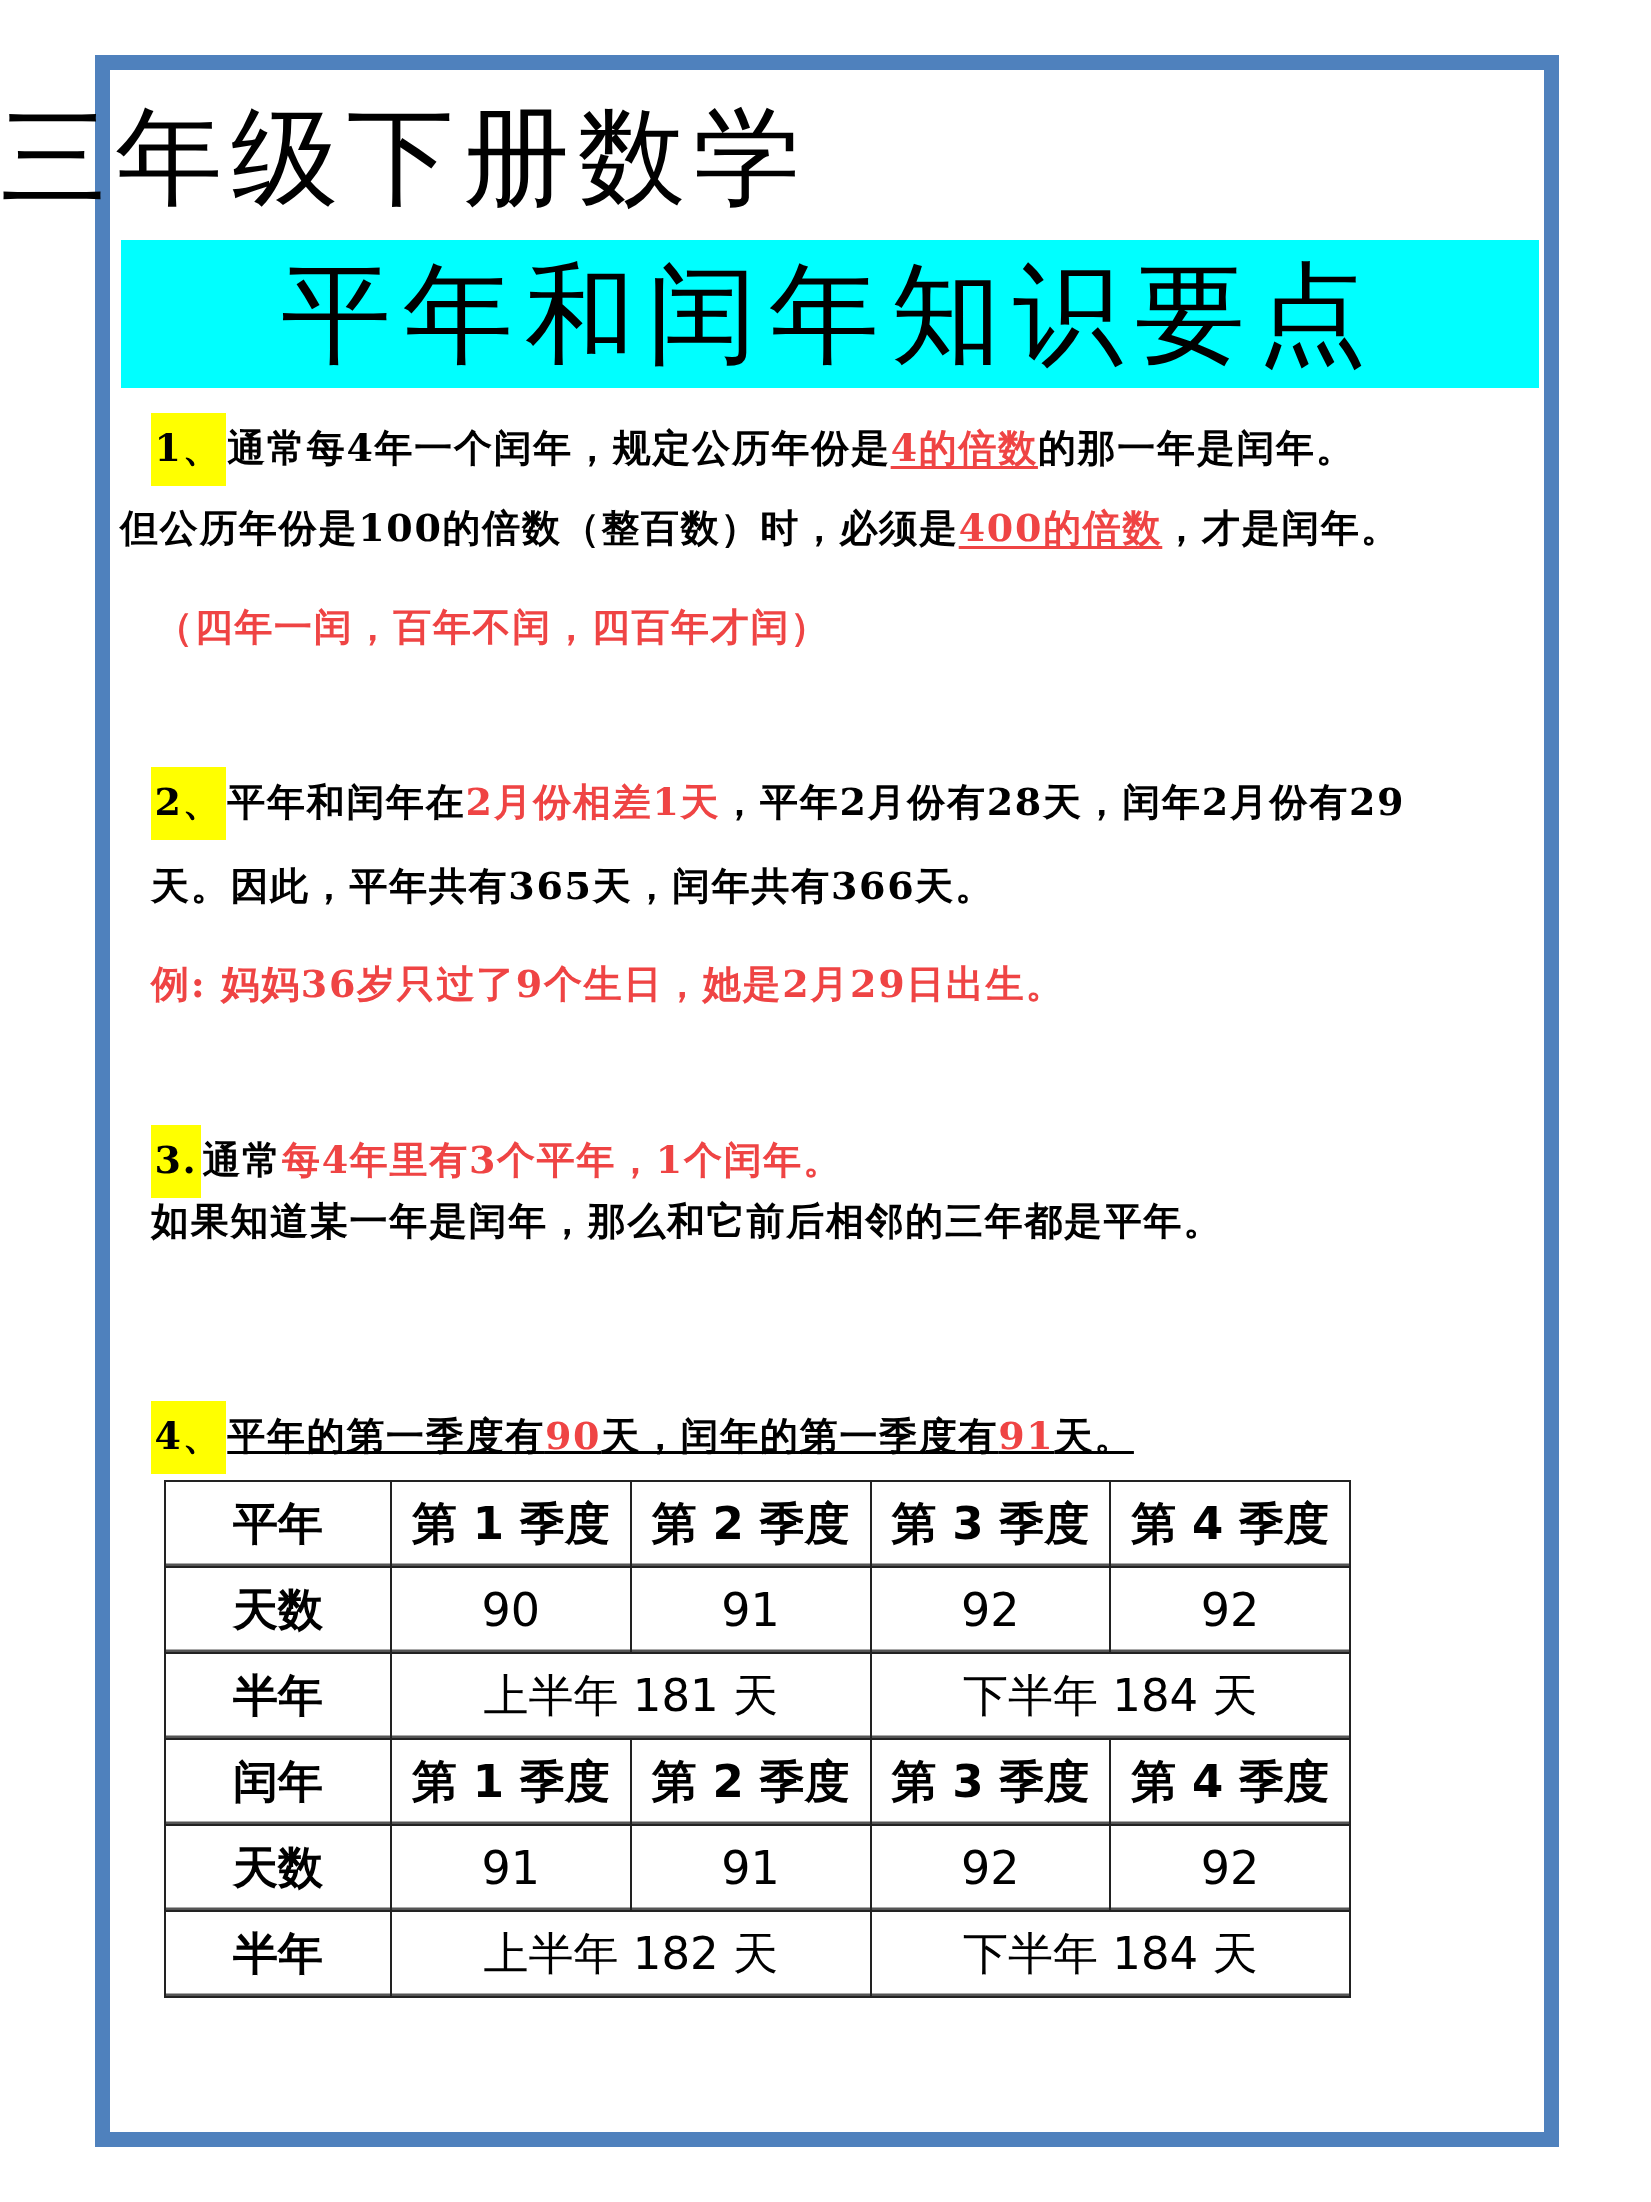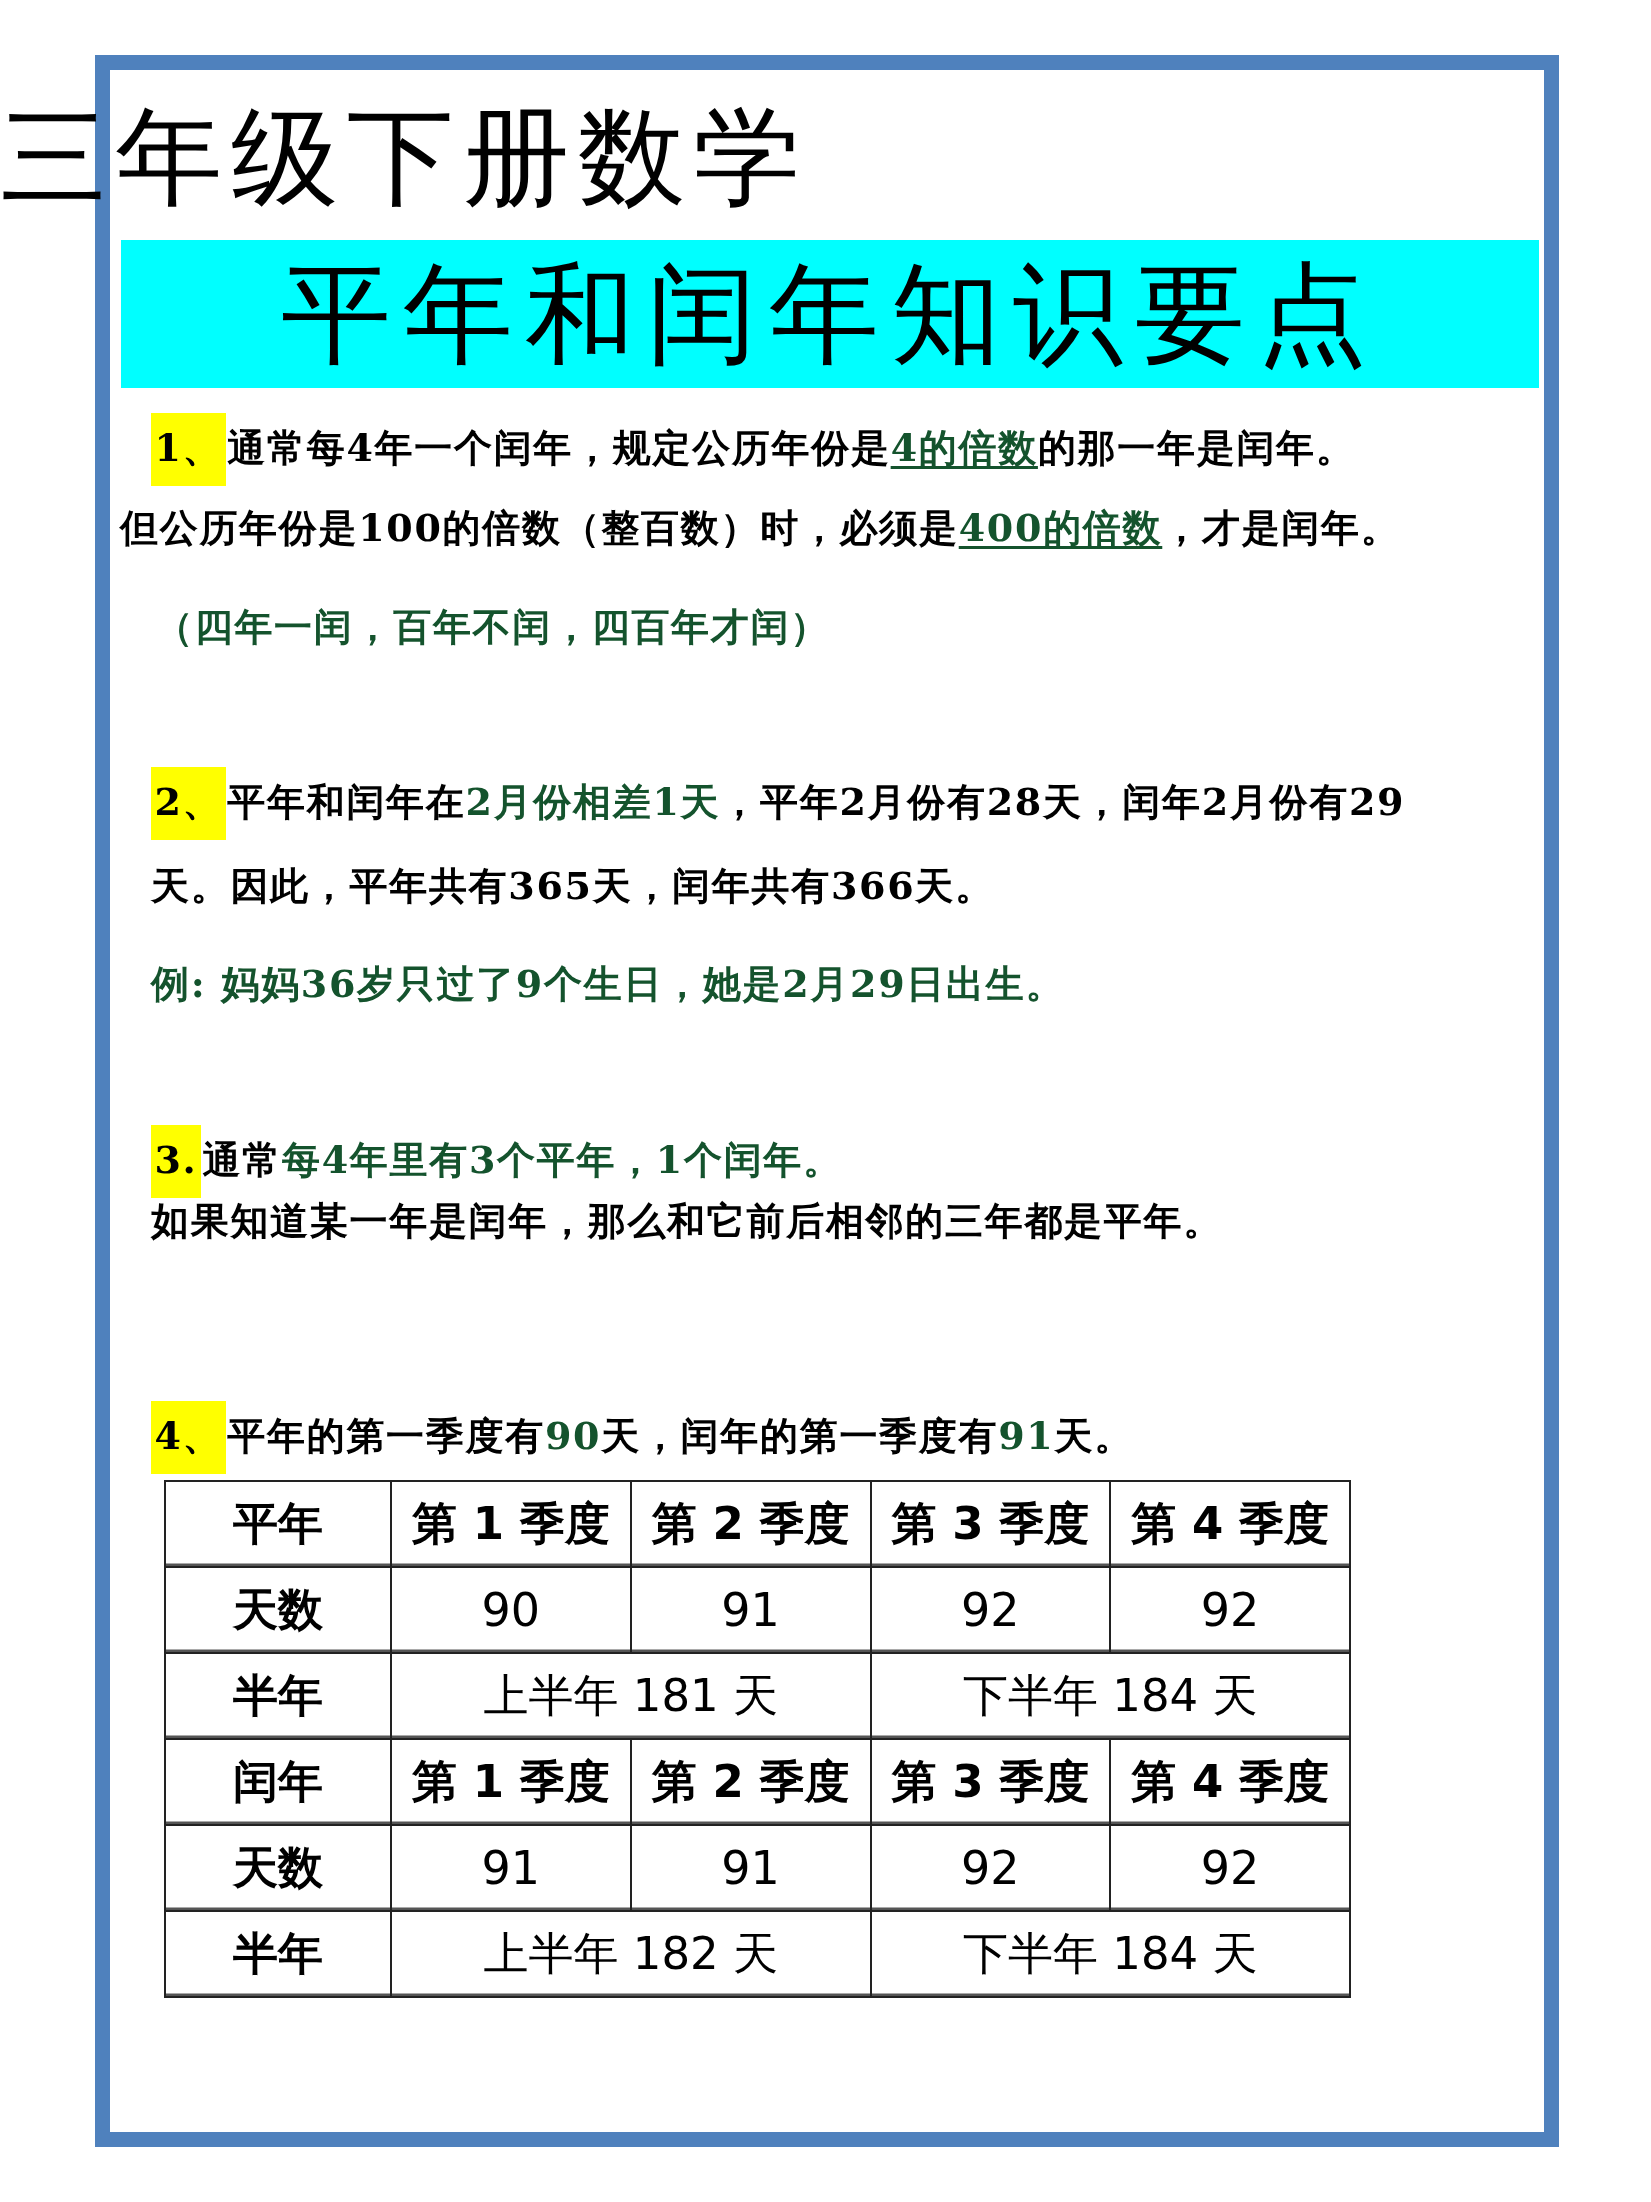--- a/index.html
+++ b/index.html
@@ -8,21 +8,21 @@
   .frame { position:absolute; left:95px; top:55px; width:1464px; height:2092px;
            border:15.5px solid #4F81BD; box-sizing:border-box; background:#fff; }
   .title { position:absolute; left:0; right:0; top:93px; text-align:left;
            font-size:107px; line-height:129px; font-weight:400; letter-spacing:8.6px;
            font-family: "DejaVu Serif", serif; }
   .band { position:absolute; left:121px; top:240px; width:1418px; height:148px; background:#00FFFF; }
   .band-title { position:absolute; left:0; right:0; top:10.3px; text-align:center;
                 font-size:110px; line-height:129px; letter-spacing:12px; font-family:"DejaVu Serif", serif; }
   .line { position:absolute; font-size:38px; line-height:52px; font-weight:700; white-space:nowrap;
           font-family: "DejaVu Serif", serif; letter-spacing:1.7px; }
-  .red { color:#14532d; }
+  .red { color:#ef4444; }
   .u { text-decoration: underline; text-decoration-thickness:2.6px; text-underline-offset:5.2px; }
   .marker { display:inline-block; background:#FFFF00; padding:8.6px 3.4px 12px 3.4px; margin-right:1.7px; }
   .table { position:absolute; left:164px; top:1480px; width:1187px; border-collapse:collapse;
            font-family:"DejaVu Sans", sans-serif; font-weight:700; }
   .table td { border:2.6px solid #222; height:84px; text-align:center; font-size:45px; padding:0;
               box-shadow: inset 0 2.6px 0 #fff, inset 0 -2.6px 0 #555; margin-left: 48px; }
   .table td.lbl { width:224px; }
   .table td.num { font-weight:400; font-size:46px; }
   .table td.half { font-weight:400; }
 </style>
@@ -49,21 +49,21 @@
   <span class="marker">2、</span><span>平年和闰年在</span><span class="red">2月份相差1天</span><span>，平年2月份有28天，闰年2月份有29</span>
 </div>
 <div class="line" style="left:151px; top:860px;">天。因此，平年共有365天，闰年共有366天。</div>
 <div class="line red" style="left:151px; top:958px;">例: 妈妈36岁只过了9个生日，她是2月29日出生。</div>
 
 <div class="line" style="left:151px; top:1125px;">
   <span class="marker">3.</span><span>通常</span><span class="red">每4年里有3个平年，1个闰年。</span>
 </div>
 <div class="line" style="left:151px; top:1195px;">如果知道某一年是闰年，那么和它前后相邻的三年都是平年。</div>
 
-<div class="line" style="left:151px; top:1401px;">
+<div class="line" style="left:151px; top:1401px;text-decoration:underline;">
   <span class="marker">4、</span><span>平年的第一季度有</span><span class="red">90</span><span>天，闰年的第一季度有</span><span class="red">91</span><span>天。</span>
 </div>
 
 <table class="table">
   <tbody>
       <tr>
     <td class="lbl">平年</td>
     <td>第 1 季度</td>
     <td>第 2 季度</td>
     <td>第 3 季度</td>

